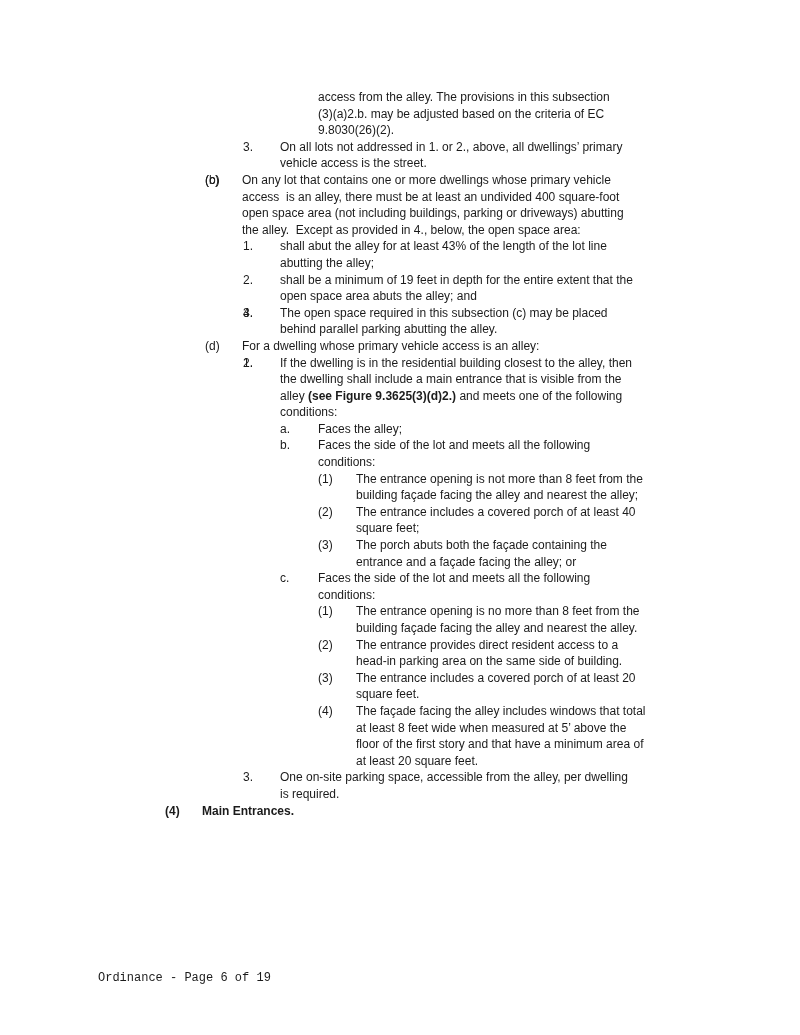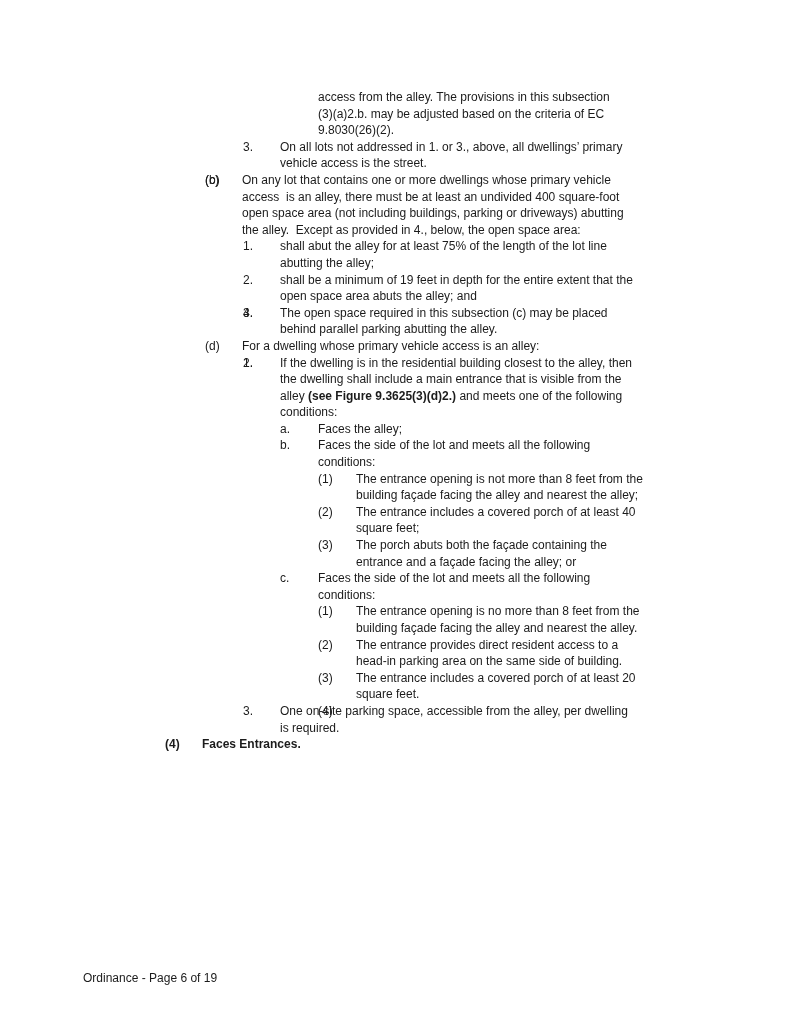--- a/index.html
+++ b/index.html
@@ -25,55 +25,55 @@
   .li-b     { padding-left: 242px; }
   .li-b > .label   { left: 205px; }
   .li-n     { padding-left: 280px; }
   .li-n > .label   { left: 243px; }
   .li-a     { padding-left: 318px; }
   .li-a > .label   { left: 280px; }
   .li-p     { padding-left: 356px; }
   .li-p > .label   { left: 318px; }
   .bold { font-weight: 700; }
   b { font-weight: 700; margin-top: 28px; }
-  .footer { position: absolute; left: 83px; top: 970px; }
+  .footer { position: absolute; left: 98px; top: 970px; font-family: Liberation Mono, monospace; }
 </style>
 </head>
 <body>
 
 <div class="page">
   <div class="content">
 
     <div class="item li-intro">
       <span class="text">access from the alley. The provisions in this subsection
 (3)(a)2.b. may be adjusted based on the criteria of EC
 9.8030(26)(2).</span>
     </div>
 
     <div class="item li-n">
       <span class="label">3.</span>
-      <span class="text">On all lots not addressed in 1. or 3., above, all dwellings’ primary
+      <span class="text">On all lots not addressed in 1. or 2., above, all dwellings’ primary
 vehicle access is the street.</span>
     </div>
 
     <div class="item li-b">
       <span class="label">(b)</span>
     </div>
 
     <div class="item li-b">
       <span class="label">(c)</span>
       <span class="text">On any lot that contains one or more dwellings whose primary vehicle
 access  is an alley, there must be at least an undivided 400 square-foot
 open space area (not including buildings, parking or driveways) abutting
 the alley.  Except as provided in 4., below, the open space area:</span>
     </div>
 
     <div class="item li-n">
       <span class="label">1.</span>
-      <span class="text">shall abut the alley for at least 75% of the length of the lot line
+      <span class="text">shall abut the alley for at least 43% of the length of the lot line
 abutting the alley;</span>
     </div>
 
     <div class="item li-n">
       <span class="label">2.</span>
       <span class="text">shall be a minimum of 19 feet in depth for the entire extent that the
 open space area abuts the alley; and</span>
     </div>
 
     <div class="item li-n">
@@ -151,29 +151,33 @@
     </div>
 
     <div class="item li-p">
       <span class="label">(3)</span>
       <span class="text">The entrance includes a covered porch of at least 20
 square feet.</span>
     </div>
 
     <div class="item li-p">
       <span class="label">(4)</span>
+      <span class="text">The façade facing the alley includes windows that total
+at least 8 feet wide when measured at 5’ above the
+floor of the first story and that have a minimum area of
+at least 20 square feet.</span>
     </div>
 
     <div class="item li-n">
       <span class="label">3.</span>
       <span class="text">One on-site parking space, accessible from the alley, per dwelling
 is required.</span>
     </div>
 
     <div class="item li-top bold">
       <span class="label">(4)</span>
-      <span class="text">Faces Entrances.</span>
+      <span class="text">Main Entrances.</span>
     </div>
 
   </div>
 
   <div class="footer">Ordinance - Page 6 of 19</div>
 </div>
 
 </body></html>

